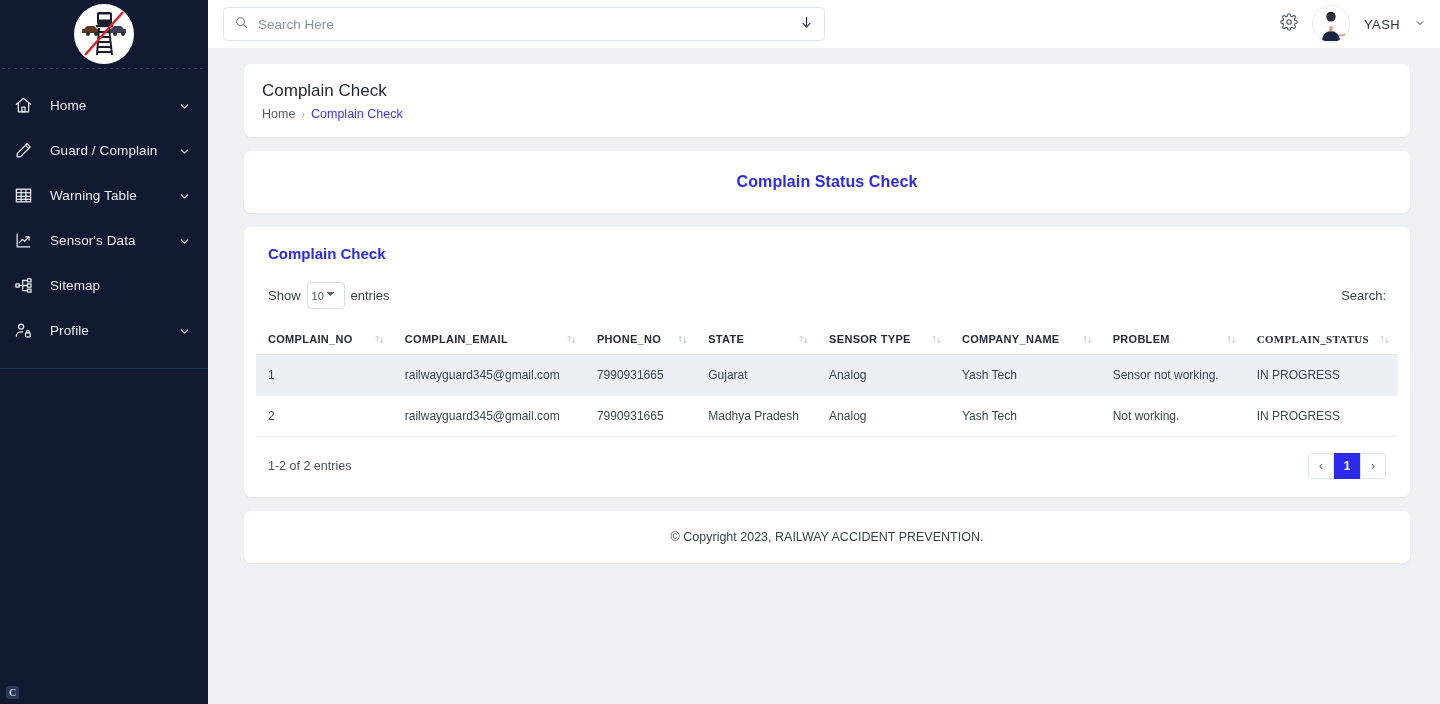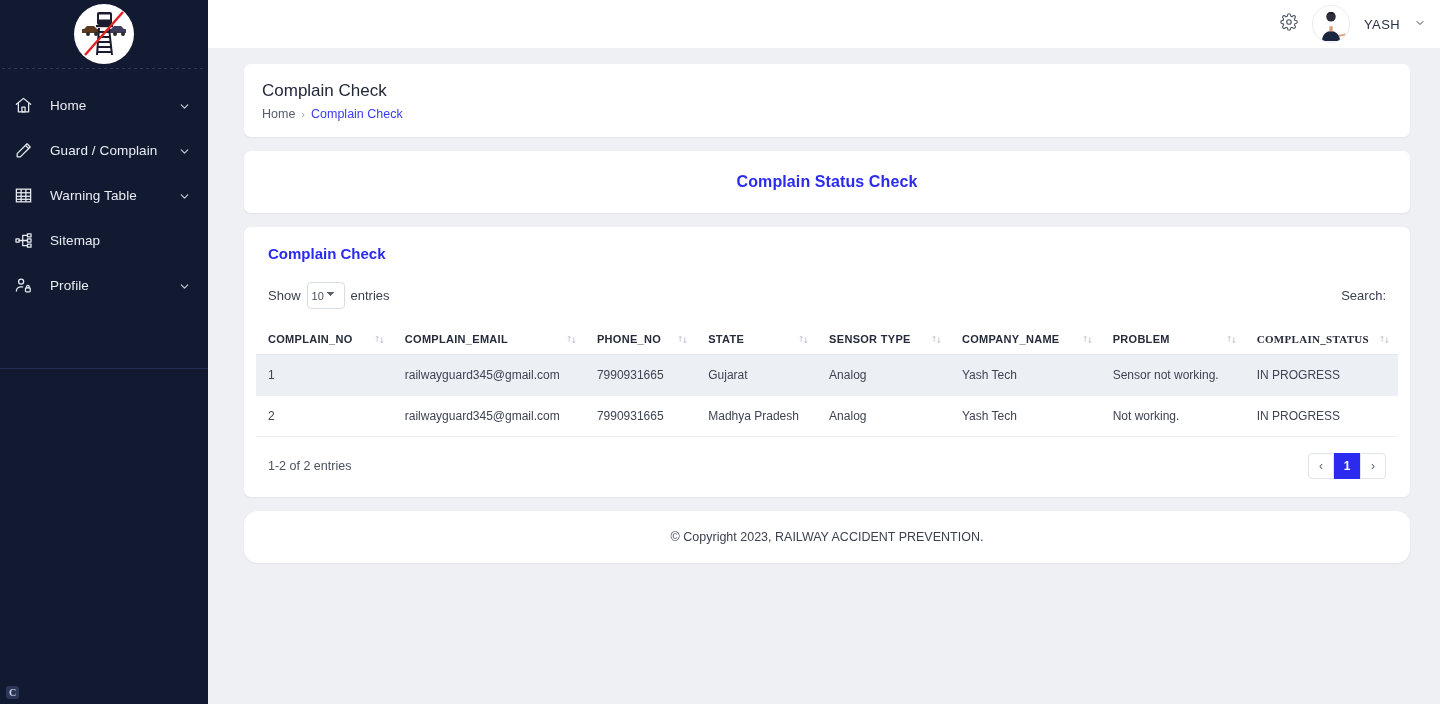--- a/index.html
+++ b/index.html
@@ -157,21 +157,21 @@
     min-width: 26px; height: 26px; border: 1px solid #dfe3ea;
     display: flex; align-items: center; justify-content: center;
     font-size: 12px; color: #5b6372; background: #fff; cursor: pointer;
   }
   .pg-btn:first-child { border-radius: 4px 0 0 4px; }
   .pg-btn:last-child { border-radius: 0 4px 4px 0; }
   .pg-btn.active { background: #2b2bf0; color: #fff; border-color: #2b2bf0; font-weight: bold; }
 
   .card-footer {
     height: 52px; margin-top: 14px;
-    display: flex; align-items: center; justify-content: center; border-radius: 14px;
+    display: flex; align-items: center; justify-content: center;
   }
   .copyright { font-size: 12.5px; color: #3b424f; }
 </style>
 </head>
 <body>
 
 <div class="app">
 
   <aside class="sidebar">
     <div class="logo-wrap">
@@ -256,20 +256,35 @@
           </svg>
         </span>
         <span class="nav-label">Warning Table</span>
         <span class="nav-caret">
           <svg width="13" height="13" viewBox="0 0 24 24" fill="none" stroke="#dfe4ee" stroke-width="2.4" stroke-linecap="round" stroke-linejoin="round">
               <path d="M6 9l6 6 6-6"></path>
             </svg>
         </span>
       </div>
 
+      <div class="nav-item">
+        <span class="nav-ico">
+          <svg width="19" height="19" viewBox="0 0 24 24" fill="none" stroke="#e7eaf1" stroke-width="1.6" stroke-linecap="round" stroke-linejoin="round">
+            <path d="M4 4v16h16"></path>
+              <path d="M6.5 15l4-4.5 3 2.5 5-5.5"></path>
+              <path d="M15 7.5h4v4"></path>
+          </svg>
+        </span>
+        <span class="nav-label">Sensor's Data</span>
+        <span class="nav-caret">
+          <svg width="13" height="13" viewBox="0 0 24 24" fill="none" stroke="#dfe4ee" stroke-width="2.4" stroke-linecap="round" stroke-linejoin="round">
+              <path d="M6 9l6 6 6-6"></path>
+            </svg>
+        </span>
+      </div>
 
       <div class="nav-item">
         <span class="nav-ico">
           <svg width="19" height="19" viewBox="0 0 24 24" fill="none" stroke="#e7eaf1" stroke-width="1.6" stroke-linecap="round" stroke-linejoin="round">
             <rect x="2.5" y="10" width="4" height="4"></rect>
               <rect x="17" y="3.5" width="4.5" height="4"></rect>
             <rect x="17" y="10" width="4.5" height="4"></rect>
               <rect x="17" y="16.5" width="4.5" height="4"></rect>
             <path d="M6.5 12h4.5V5.5H17"></path>
               <path d="M11 12h6"></path>
@@ -298,20 +313,35 @@
 
     </nav>
 
     <div class="sidebar-bottom-strip"></div>
     <div class="c-badge">C</div>
   </aside>
 
   <div class="main">
 
     <header class="topbar">
+      <div class="search-box">
+        <span>
+          <svg width="15" height="15" viewBox="0 0 24 24" fill="none" stroke="#6c7484" stroke-width="1.7" stroke-linecap="round">
+            <circle cx="10.5" cy="10.5" r="6.2"></circle>
+              <line x1="15.4" y1="15.4" x2="20" y2="20"></line>
+          </svg>
+        </span>
+        <input class="search-input" type="text" placeholder="Search Here" style="">
+        <span>
+          <svg width="15" height="15" viewBox="0 0 24 24" fill="none" stroke="#30384a" stroke-width="1.8" stroke-linecap="round" stroke-linejoin="round">
+            <line x1="12" y1="4" x2="12" y2="19"></line>
+              <path d="M6.5 13.5L12 19.5l5.5-6"></path>
+          </svg>
+        </span>
+      </div>
 
       <div class="topbar-right">
         <span>
           <svg width="18" height="18" viewBox="0 0 24 24" fill="none" stroke="#4c5464" stroke-width="1.5" stroke-linecap="round" stroke-linejoin="round">
             <circle cx="12" cy="12" r="3"></circle>
             <path d="M19.4 15a1.6 1.6 0 0 0 .3 1.8l.1.1a2 2 0 1 1-2.8 2.8l-.1-.1a1.6 1.6 0 0 0-1.8-.3 1.6 1.6 0 0 0-1 1.5V21a2 2 0 1 1-4 0v-.1A1.6 1.6 0 0 0 9 19.4a1.6 1.6 0 0 0-1.8.3l-.1.1a2 2 0 1 1-2.8-2.8l.1-.1a1.6 1.6 0 0 0 .3-1.8 1.6 1.6 0 0 0-1.5-1H3a2 2 0 1 1 0-4h.1A1.6 1.6 0 0 0 4.6 9a1.6 1.6 0 0 0-.3-1.8l-.1-.1a2 2 0 1 1 2.8-2.8l.1.1a1.6 1.6 0 0 0 1.8.3H9a1.6 1.6 0 0 0 1-1.5V3a2 2 0 1 1 4 0v.1a1.6 1.6 0 0 0 1 1.5 1.6 1.6 0 0 0 1.8-.3l.1-.1a2 2 0 1 1 2.8 2.8l-.1.1a1.6 1.6 0 0 0-.3 1.8V9a1.6 1.6 0 0 0 1.5 1H21a2 2 0 1 1 0 4h-.1a1.6 1.6 0 0 0-1.5 1z"></path>
           </svg>
         </span>
 
         <div class="avatar">

